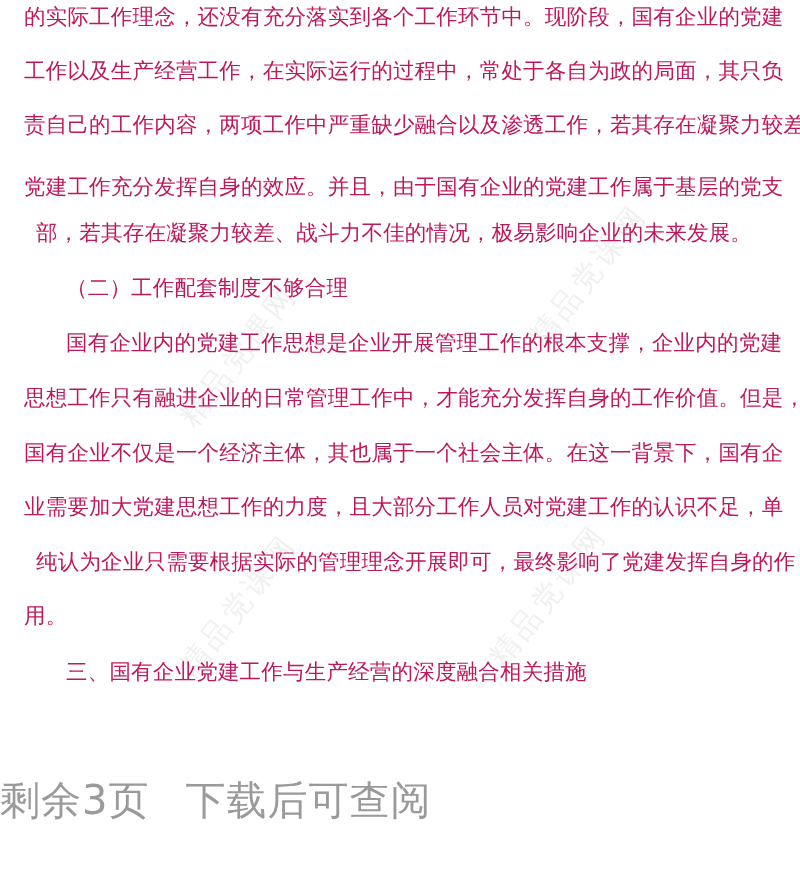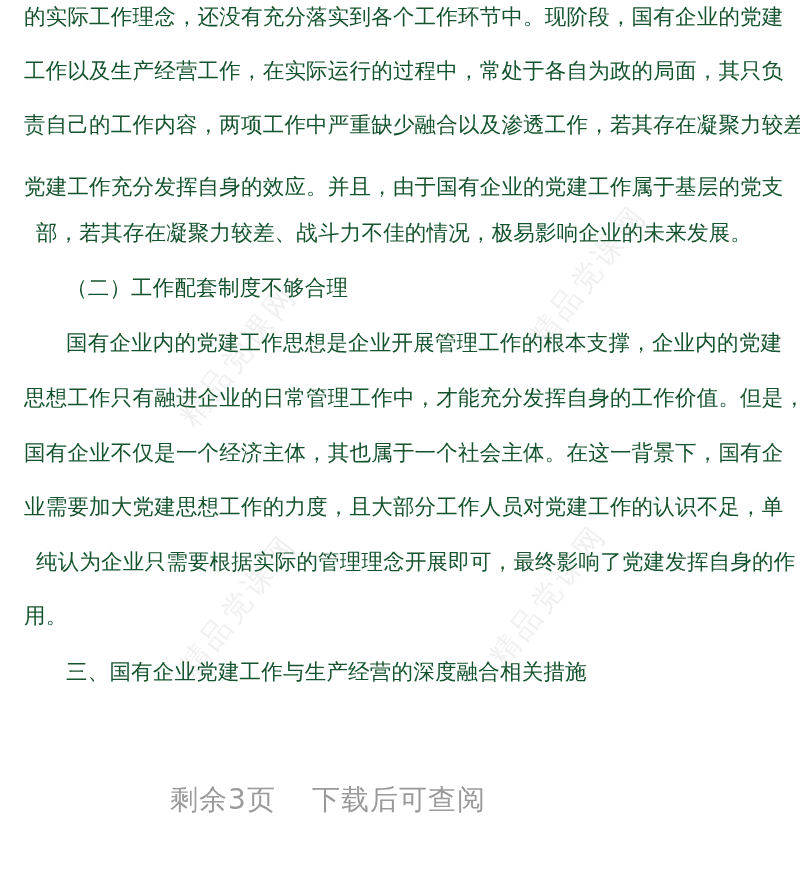--- a/index.html
+++ b/index.html
@@ -23,35 +23,34 @@
     height: 878px;
   }
   .line {
     position: absolute;
     left: 24px;
     width: 740px;
     font-size: 21.5px;
     line-height: 30px;
     white-space: nowrap;
     letter-spacing: 0.2px;
-    color: #14532d;
+    color: #be185d;
   }
   .line.indent { left: 66px; }
   .line.justify {
     text-align: justify;
     text-align-last: justify;
     width: 732px;
   }
   .footer {
     position: absolute;
     left: 0;
     width: 656px;
     top: 778px;
-    text-align: center;
-    font-size: 28px;
+    font-size: 40px;
     line-height: 44px;
     color: #9a9a9a;
     letter-spacing: 1px;
   }
   .footer .gap { display: inline-block; width: 36px; }
   .watermark {
     position: absolute;
     font-size: 30px;
     color: rgba(160,160,160,0.16);
     transform: rotate(-52deg);

